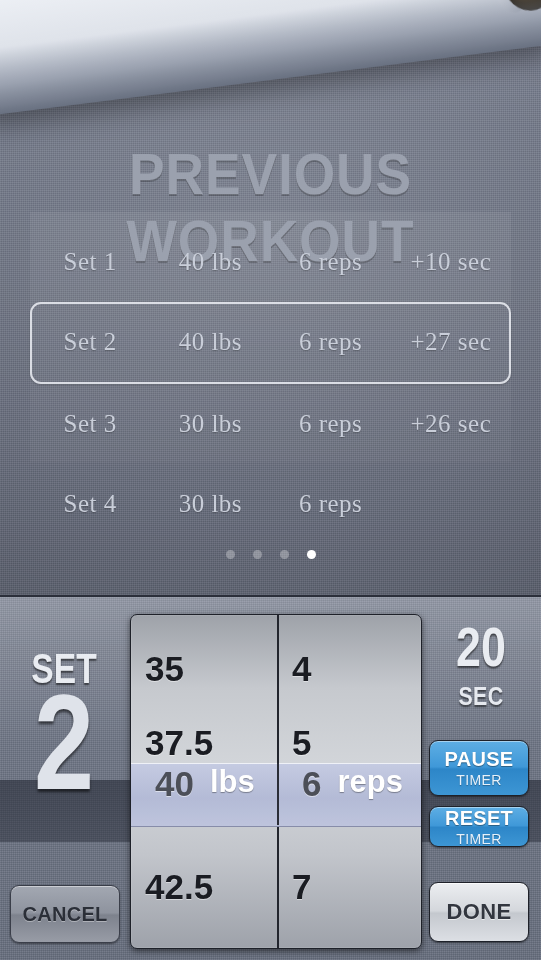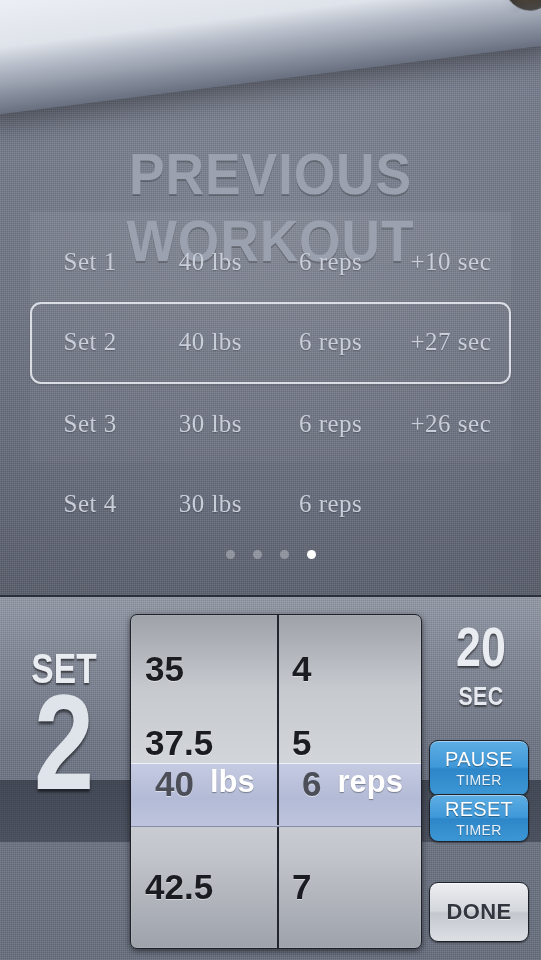--- a/index.html
+++ b/index.html
@@ -255,24 +255,24 @@
   .rbtn{
     position:absolute;left:8px;width:100px;border-radius:9px;
     display:flex;flex-direction:column;align-items:center;justify-content:center;
     border:1px solid #1e2129;
     box-sizing:border-box;
   }
   .rbtn.blue{
     background:linear-gradient(180deg,#5eaee4 0%,#3f98d8 48%,#2d86c8 52%,#3d96d4 100%);
     box-shadow:inset 0 1px 0 rgba(255,255,255,.45),0 1px 2px rgba(0,0,0,.45);
   }
-  .rbtn.blue .t1{font-weight:normal;font-size:20px;color:#fff;text-shadow:0 1px 1px rgba(0,0,0,.40);letter-spacing:.3px;text-align:right;}
+  .rbtn.blue .t1{font-weight:bold;font-size:20px;color:#fff;text-shadow:0 1px 1px rgba(0,0,0,.40);letter-spacing:.3px;text-align:right;}
   .rbtn.blue .t2{font-size:14px;color:#e6f1fb;text-shadow:0 1px 1px rgba(0,0,0,.30);margin-top:1px;letter-spacing:.4px;}
   #pausebtn{top:143px;height:56px;}
-  #resetbtn{top:197px;height:48px;}
+  #resetbtn{top:209px;height:41px;}
   #donebtn{
     top:285px;height:60px;
     background:linear-gradient(180deg,#eceef1 0%,#d4d7dc 48%,#c4c8ce 52%,#dcdfe4 100%);
     box-shadow:inset 0 1px 0 rgba(255,255,255,.75),0 1px 2px rgba(0,0,0,.45);
   }
   #donebtn .t1{font-weight:bold;font-size:22px;color:#32363f;text-shadow:0 1px 0 rgba(255,255,255,.6);letter-spacing:.3px;}
 </style>
 </head>
 <body>
 
@@ -335,20 +335,23 @@
   </div>
 
   <div id="bottom">
     <div class="linen"></div>
     <div class="glare"></div>
     <div id="darkband"></div>
 
     <div id="leftcol">
       <div id="setword">SET</div>
       <div id="setnum">2</div>
+      <div id="cancelbtn">
+        <span>CANCEL</span>
+      </div>
     </div>
 
     <div id="picker">
       <div class="wheel" id="wheelA">
         <div class="cell c0">35</div>
         <div class="cell c1">37.5</div>
         <div class="cell c3">42.5</div>
         <div class="cell c4">45</div>
       </div>
       <div class="wheel" id="wheelB">

